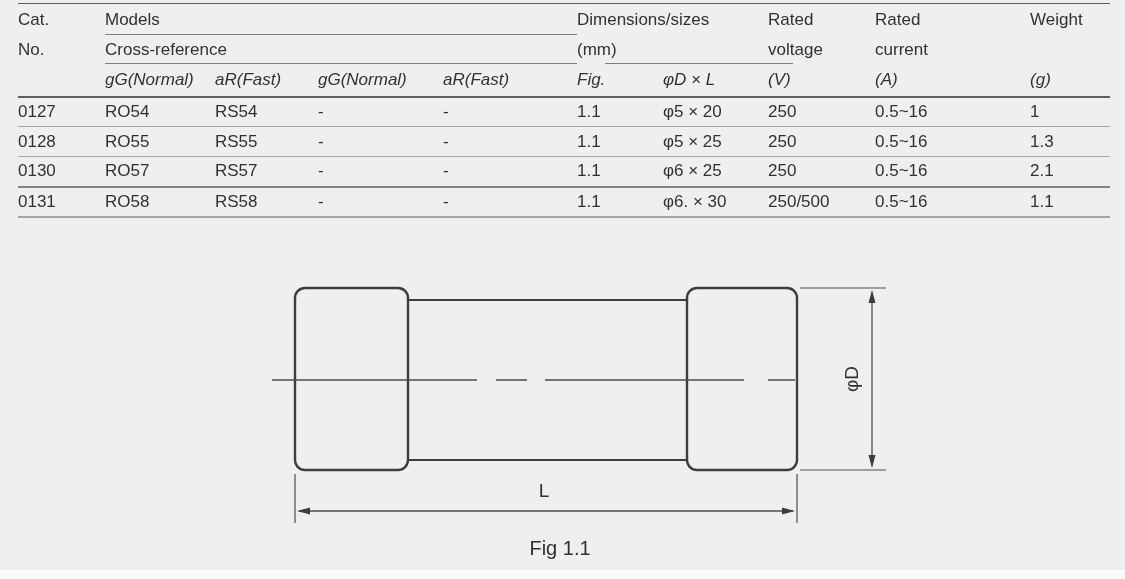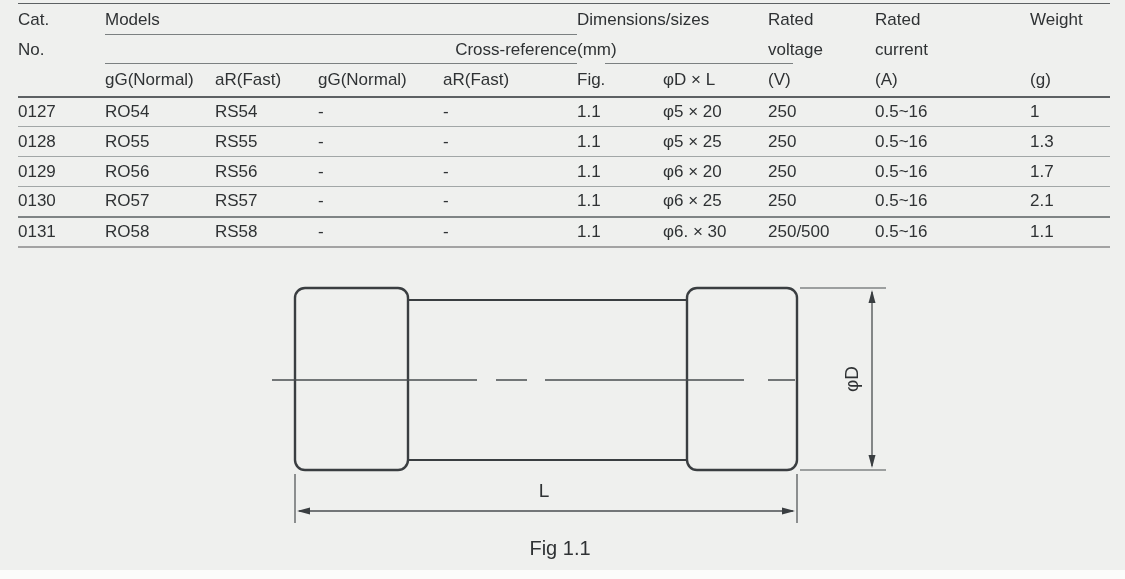--- a/index.html
+++ b/index.html
@@ -4,25 +4,25 @@
 <style>
   html,body{margin:0;padding:0;background:#eff0ee;}
   #page{position:relative;width:1125px;height:579px;background:#eff0ee;overflow:hidden;
         font-family:"Liberation Sans",sans-serif;color:#2f3234;}
 
   
   table.spec{position:absolute;left:18px;top:3px;width:1092px;border-collapse:collapse;
              table-layout:fixed;border-top:1px solid #5d6163;}
   table.spec td{padding:0;font-size:17px;color:#2f3234;vertical-align:middle;
                 white-space:nowrap;overflow:hidden;}
-  tr.h1{height:32px;} tr.h2{height:29px;} tr.h3{height:32px;border-bottom:2px solid #5d6163;}
+  tr.h1{height:32px;} tr.h2{height:29px;} tr.h3{height:32px;border-bottom:2px solid #5d6163;font-style:italic;}
   tbody tr{height:30px;border-bottom:1px solid #a2a7a7;}
   tbody tr.thick{border-bottom:2px solid #7f8485;}
   tbody tr.last{border-bottom:2px solid #a3a3a3;}
-  .pad-xref{padding-left:213px;text-align:right;}
+  .pad-xref{padding-left:213px;}
   .pad-dim{padding-left:31px;}
   .pad-fig{padding-left:34px;margin-top:36px;}
   .pad-dash1{padding-left:12px;}
   .pad-dash2{padding-left:17px;}
 
   
   .hline{position:absolute;height:1px;background:#7b8081;}
   #ln-models{left:105px;top:34px;width:472px;}
   #ln-xref{left:105px;top:63px;width:472px;}
   #ln-mm{left:605px;top:63px;width:188px;}
@@ -100,32 +100,20 @@
         <td>RO55</td>
         <td>RS55</td>
         <td class="pad-dash1">-</td>
         <td class="pad-dash2">-</td>
         <td class="pad-fig">1.1</td>
         <td>φ5 × 25</td>
         <td>250</td>
         <td>0.5~16</td>
         <td>1.3</td>
       </tr>
-      <tr>
-        <td>0129</td>
-        <td>RO56</td>
-        <td>RS56</td>
-        <td class="pad-dash1">-</td>
-        <td class="pad-dash2">-</td>
-        <td class="pad-fig">1.1</td>
-        <td>φ6 × 20</td>
-        <td>250</td>
-        <td>0.5~16</td>
-        <td>1.7</td>
-      </tr>
       <tr class="thick">
         <td>0130</td>
         <td>RO57</td>
         <td>RS57</td>
         <td class="pad-dash1">-</td>
         <td class="pad-dash2">-</td>
         <td class="pad-fig">1.1</td>
         <td>φ6 × 25</td>
         <td>250</td>
         <td>0.5~16</td>

